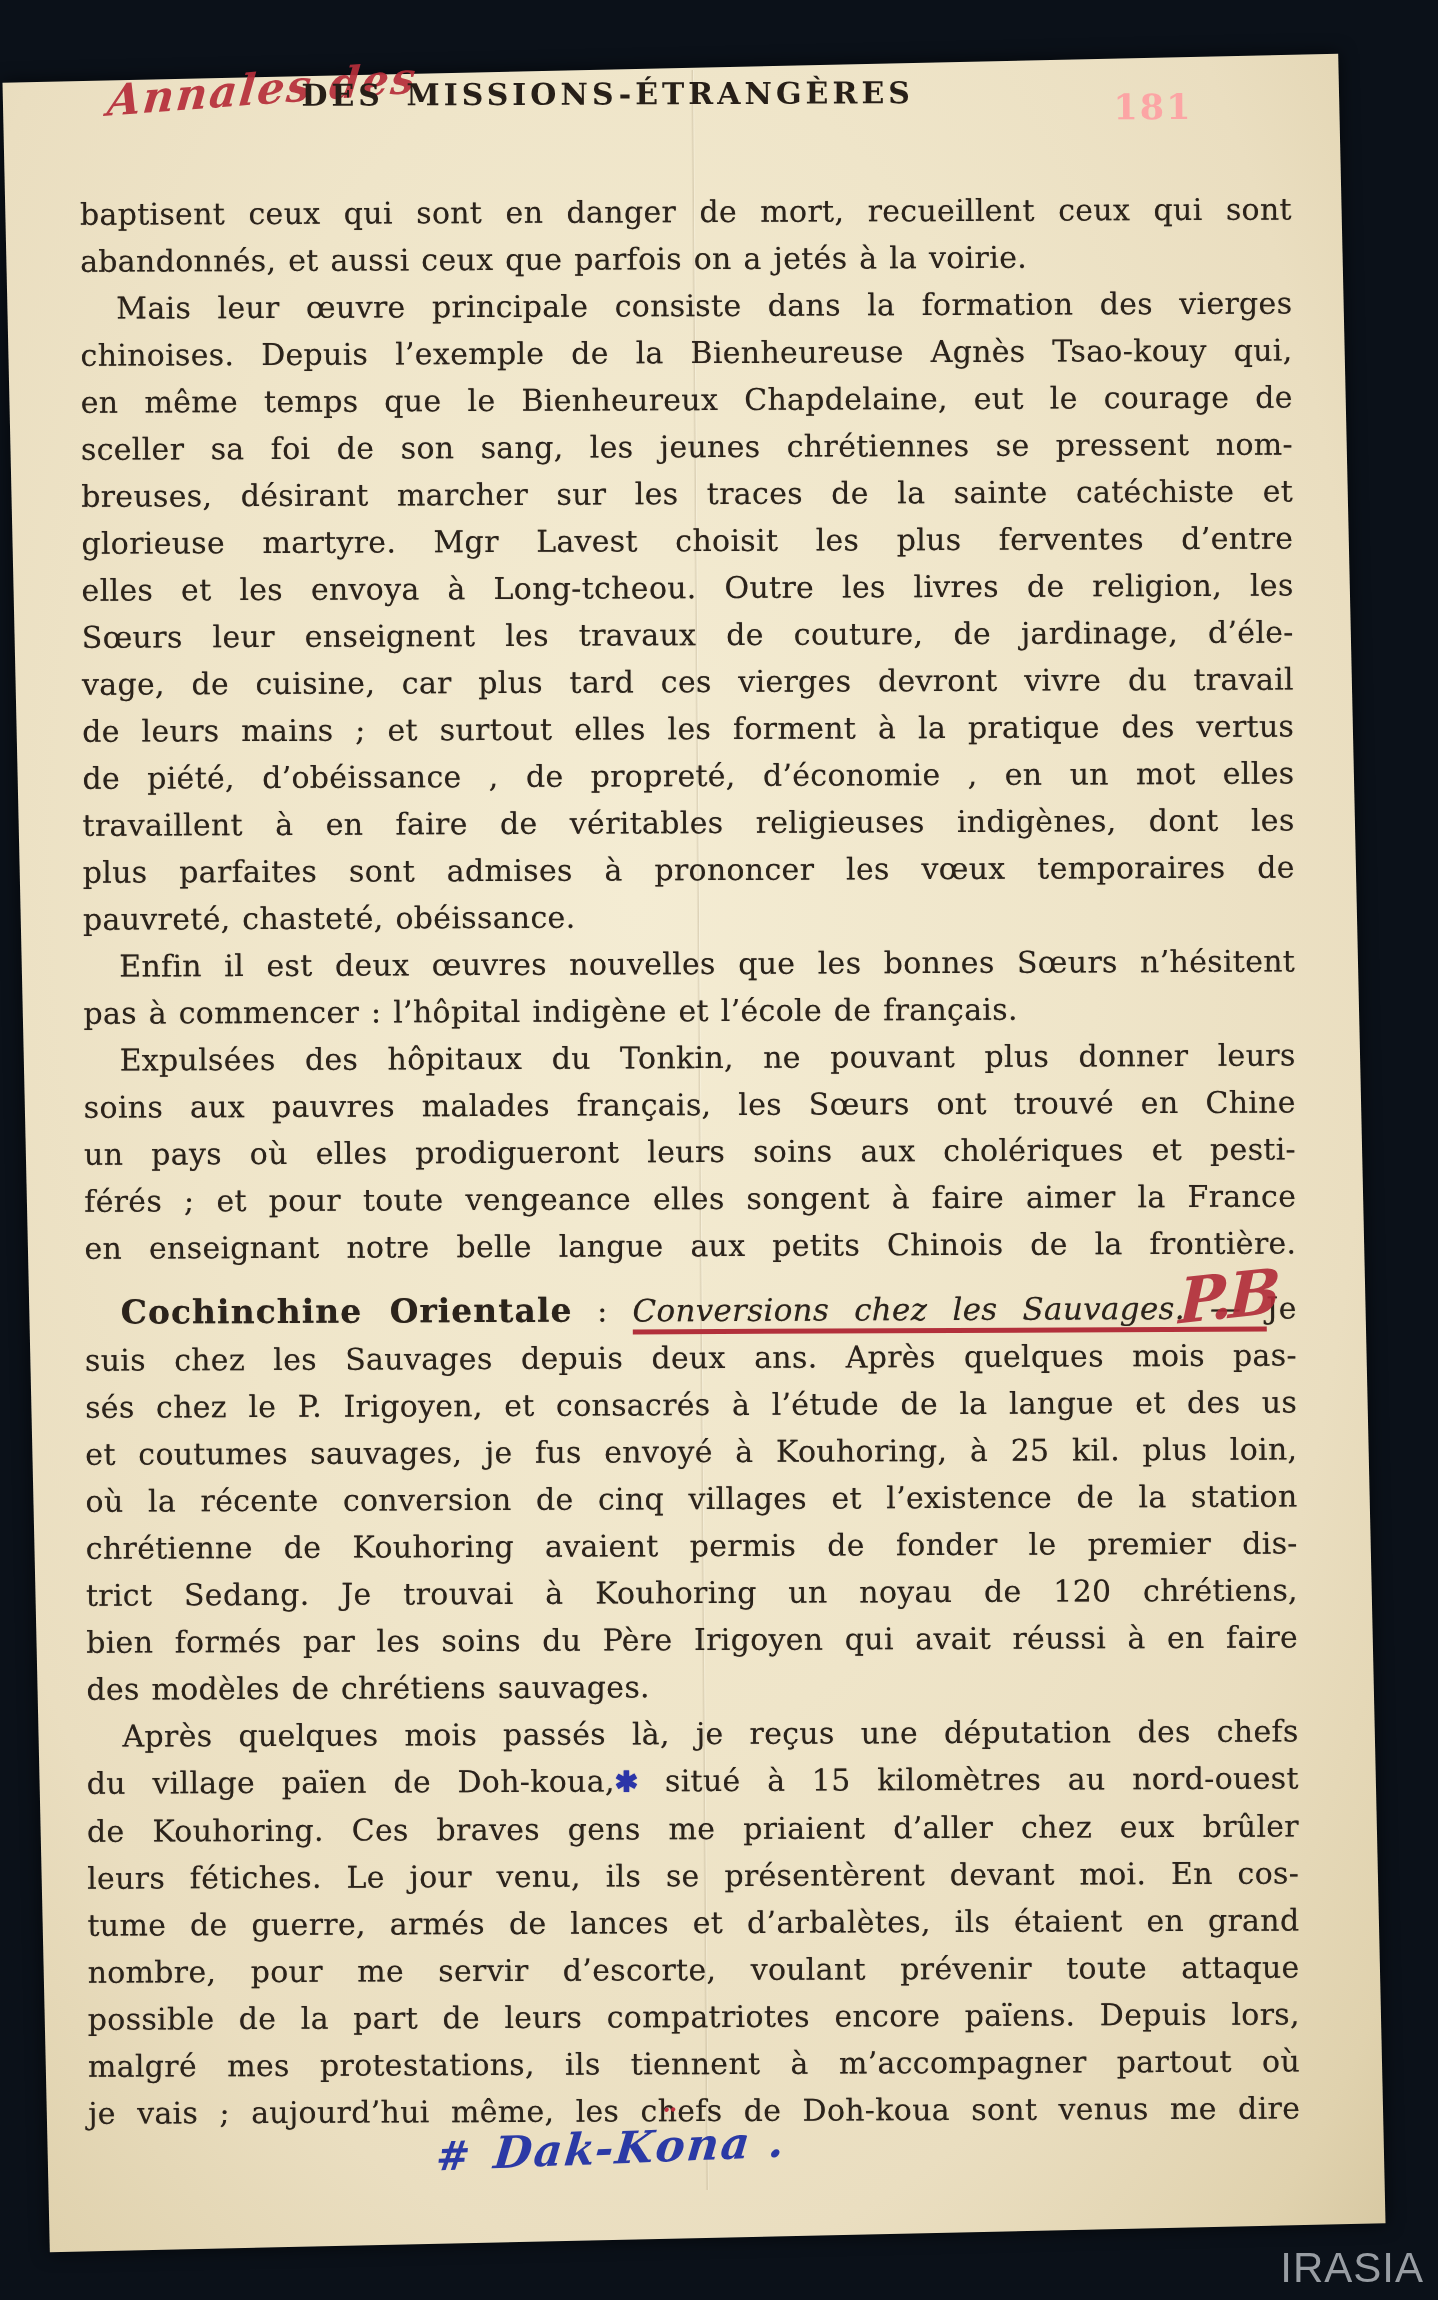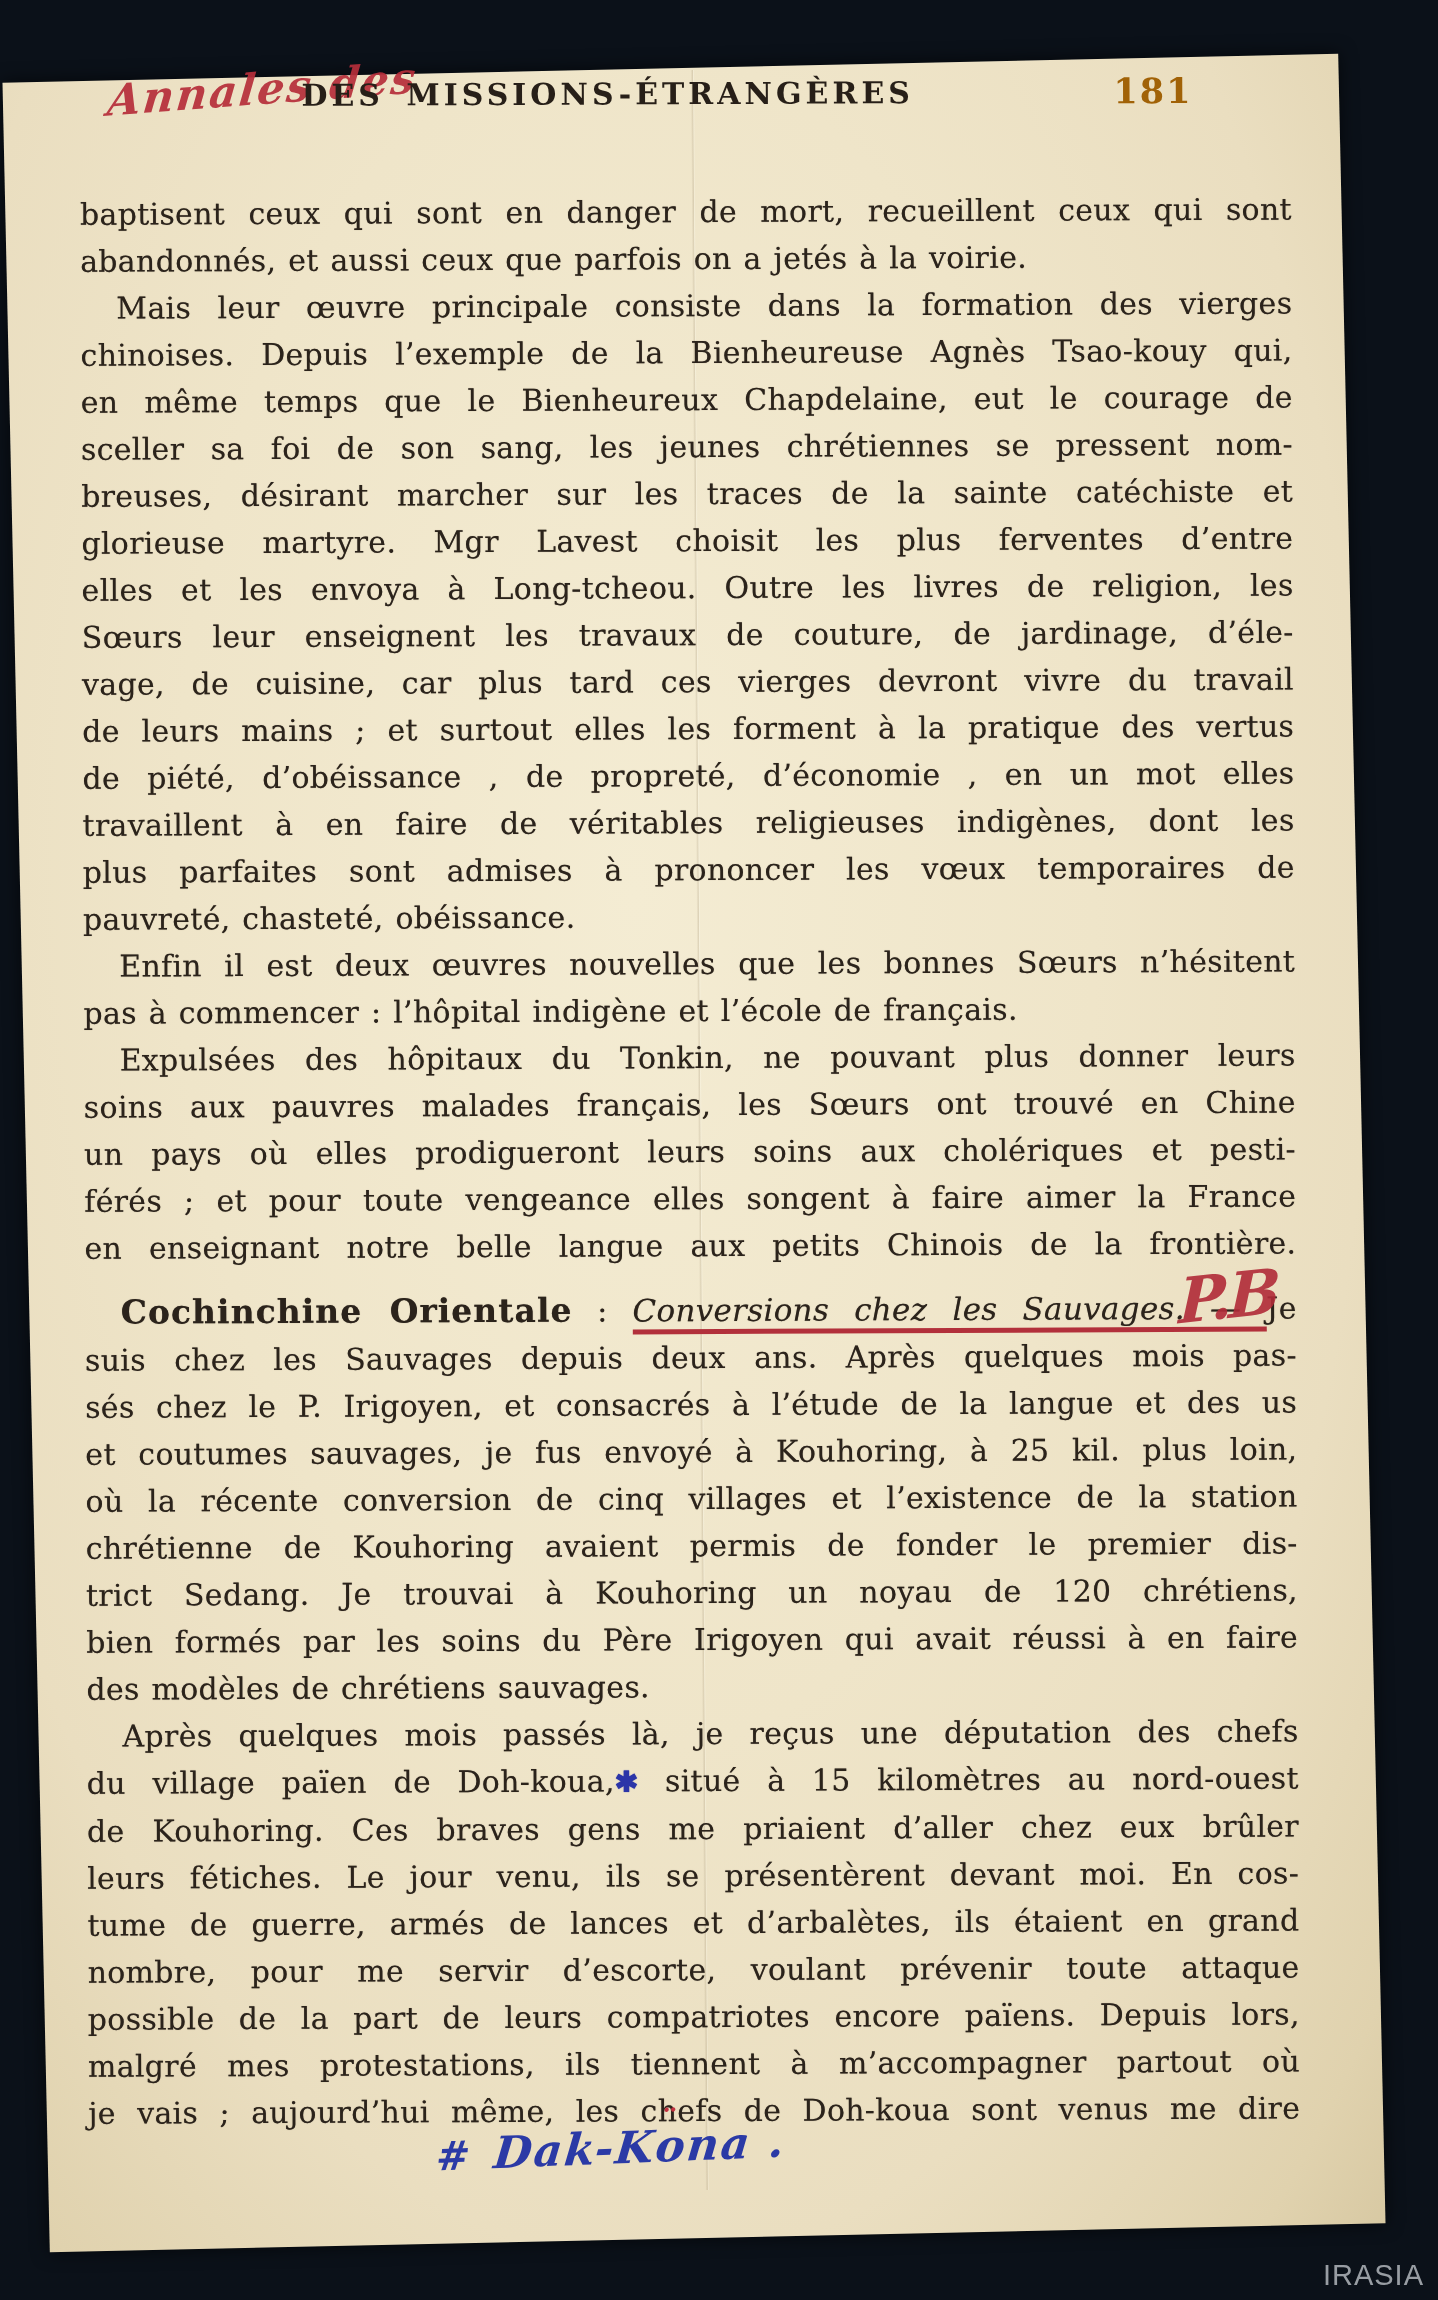--- a/index.html
+++ b/index.html
@@ -46,24 +46,24 @@
     opacity: 0.92;
   }
   .journal-title {
     position: absolute; left: 306px; top: 76px;
     font-size: 30px; font-weight: bold;
     letter-spacing: 4px;
     word-spacing: 8px;
     color: #271f18;
   }
   .page-num {
-    position: absolute; left: 1118px; top: 72px;
+    position: absolute; left: 1118px; top: 88px;
     font-size: 35px; font-weight: bold;
     letter-spacing: 2px;
-    color: #a16207;
+    color: #fca5a5;
   }
 
   
   .textcol {
     position: absolute; left: 84px; top: 188px;
     width: 1212px;
     font-size: 30px;
     line-height: 47px;
     letter-spacing: 0.3px;
     word-spacing: 2px;
@@ -114,21 +114,21 @@
   .o-wrap { position: relative; display: inline-block; }
   .uml {
     position: absolute; left: 3px; top: -17px;
     color: #c23240; font-size: 30px; font-style: normal;
     letter-spacing: 0;
   }
 
   .watermark {
     position: absolute; right: 14px; bottom: 8px;
     font-family: "Liberation Sans", "DejaVu Sans", sans-serif;
-    font-size: 29px;
+    font-size: 42px;
     color: #a8adb2;
     letter-spacing: 1px;
     opacity: 0.9;
   }
 </style>
 </head>
 <body>
 
 <div class="scene">
 

